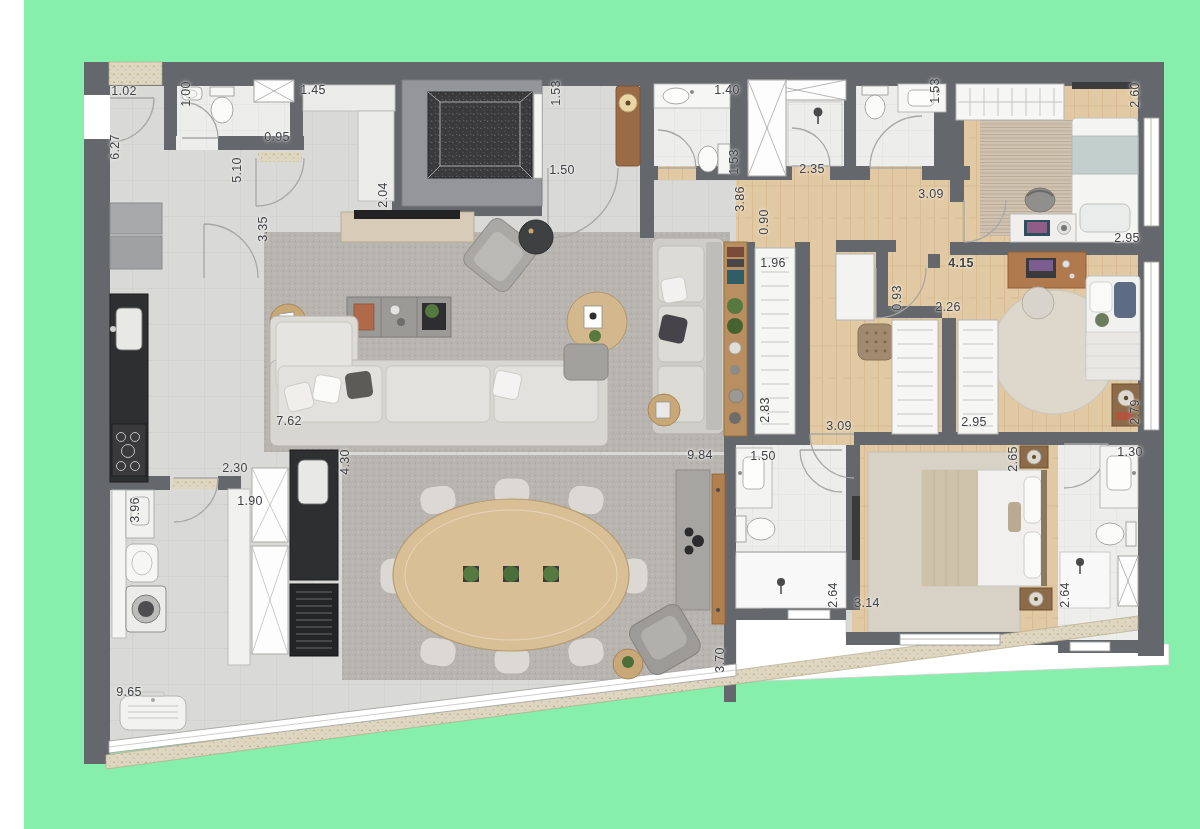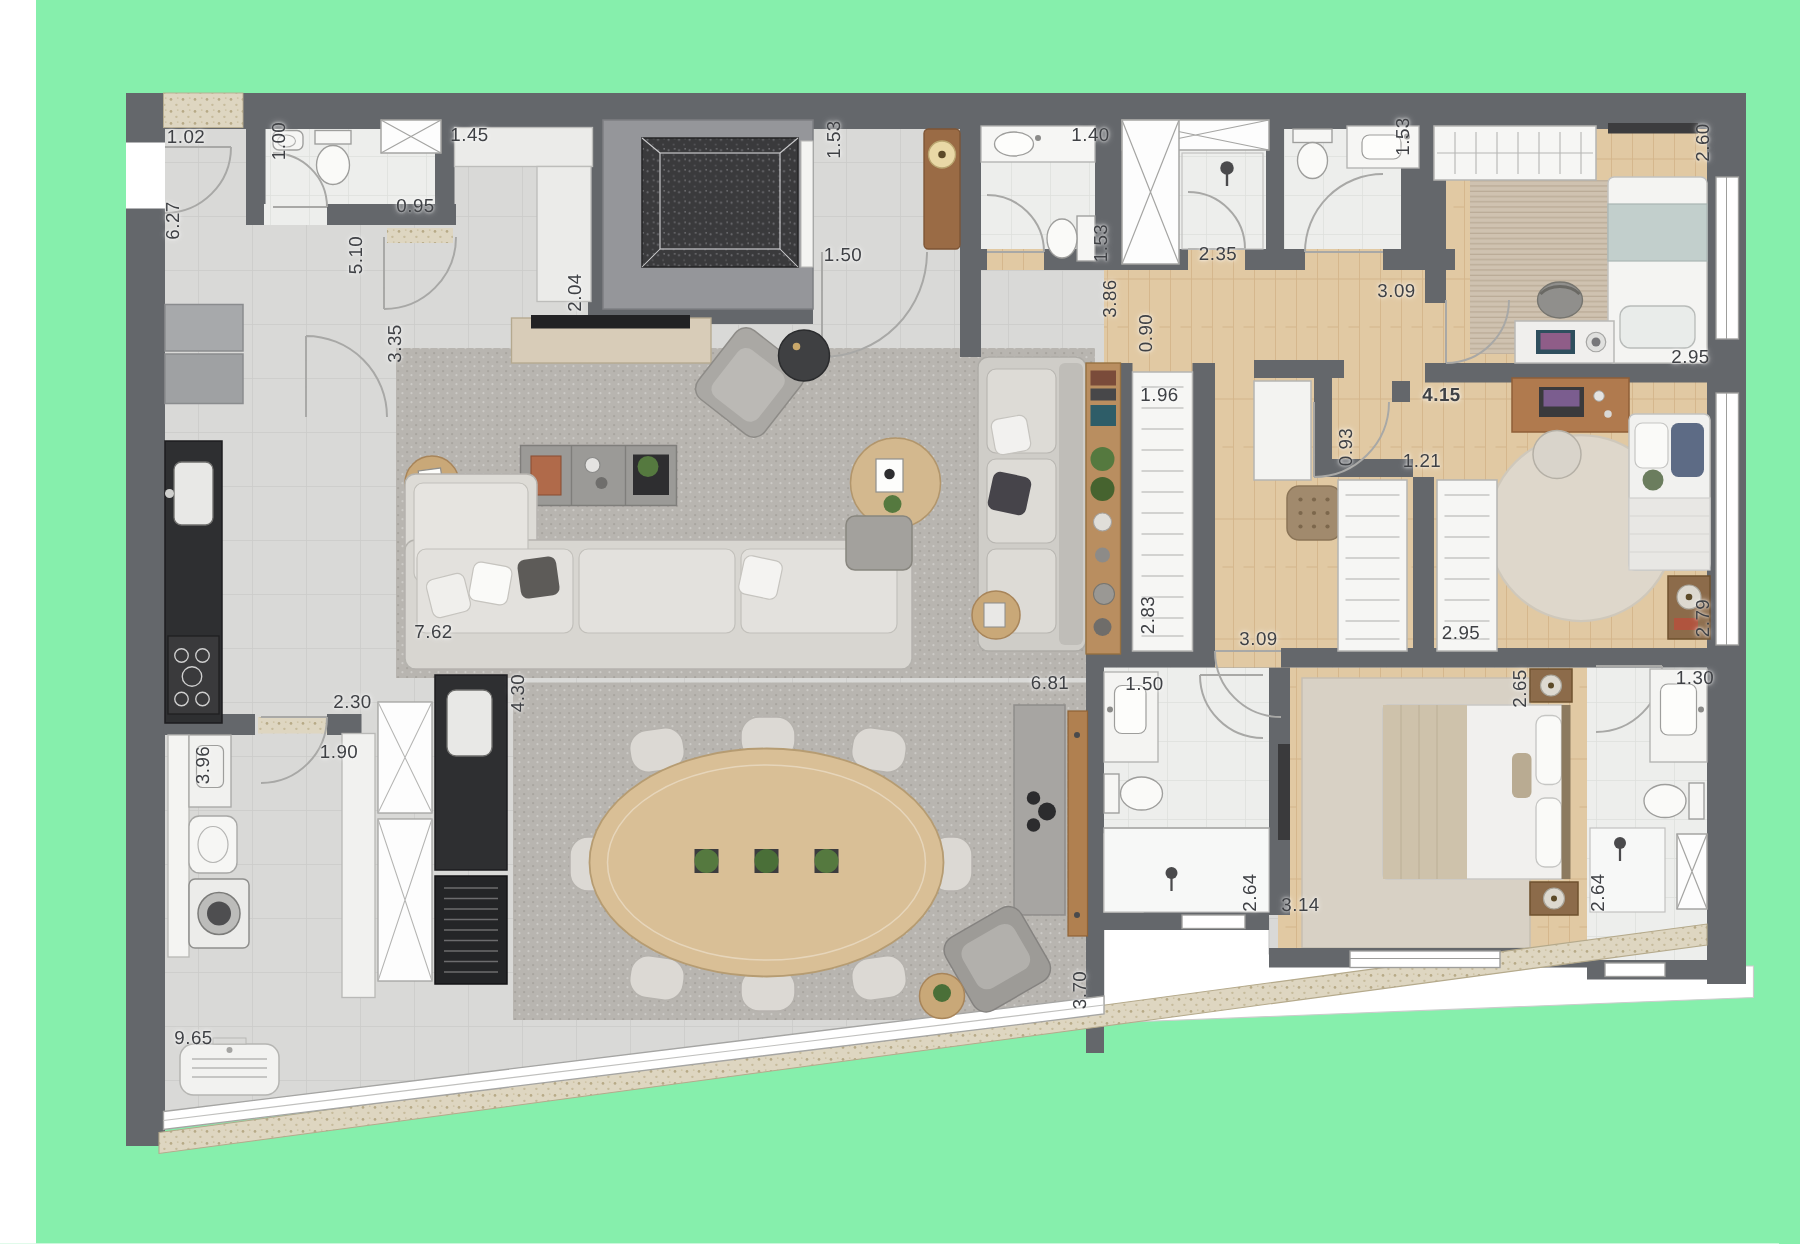--- a/index.html
+++ b/index.html
@@ -526,31 +526,31 @@
       <span class="dim" style="left: 788px; top: 169px; transform: translate(-50%, -50%) rotate(0deg);">2.35</span>
       <span class="dim" style="left: 911px; top: 91px; transform: translate(-50%, -50%) rotate(-90deg);">1.53</span>
       <span class="dim" style="left: 716px; top: 199px; transform: translate(-50%, -50%) rotate(-90deg);">3.86</span>
       <span class="dim" style="left: 740px; top: 222px; transform: translate(-50%, -50%) rotate(-90deg);">0.90</span>
       <span class="dim" style="left: 749px; top: 263px; transform: translate(-50%, -50%) rotate(0deg);">1.96</span>
       <span class="dim" style="left: 907px; top: 194px; transform: translate(-50%, -50%) rotate(0deg);">3.09</span>
       <span class="dim" style="left: 937px; top: 263px; transform: translate(-50%, -50%) rotate(0deg); font-weight: bold;">4.15</span>
       <span class="dim" style="left: 1111px; top: 95px; transform: translate(-50%, -50%) rotate(-90deg);">2.60</span>
       <span class="dim" style="left: 1103px; top: 238px; transform: translate(-50%, -50%) rotate(0deg);">2.95</span>
       <span class="dim" style="left: 873px; top: 298px; transform: translate(-50%, -50%) rotate(-90deg);">0.93</span>
-      <span class="dim" style="left: 924px; top: 307px; transform: translate(-50%, -50%) rotate(0deg);">1.21</span>
+      <span class="dim" style="left: 924px; top: 307px; transform: translate(-50%, -50%) rotate(0deg);">2.26</span>
       <span class="dim" style="left: 741px; top: 410px; transform: translate(-50%, -50%) rotate(-90deg);">2.83</span>
       <span class="dim" style="left: 950px; top: 422px; transform: translate(-50%, -50%) rotate(0deg);">2.95</span>
       <span class="dim" style="left: 815px; top: 426px; transform: translate(-50%, -50%) rotate(0deg);">3.09</span>
       <span class="dim" style="left: 1111px; top: 412px; transform: translate(-50%, -50%) rotate(-90deg);">2.79</span>
       <span class="dim" style="left: 253px; top: 421px; transform: translate(-50%, -50%) rotate(0deg); padding-left: 24px;">7.62</span>
       <span class="dim" style="left: 211px; top: 468px; transform: translate(-50%, -50%) rotate(0deg);">2.30</span>
-      <span class="dim" style="left: 202px; top: 501px; transform: translate(-50%, -50%) rotate(0deg);">1.90</span>
+      <span class="dim" style="left: 226px; top: 501px; transform: translate(-50%, -50%) rotate(0deg);">1.90</span>
       <span class="dim" style="left: 321px; top: 462px; transform: translate(-50%, -50%) rotate(-90deg);">4.30</span>
       <span class="dim" style="left: 111px; top: 510px; transform: translate(-50%, -50%) rotate(-90deg);">3.96</span>
-      <span class="dim" style="left: 676px; top: 455px; transform: translate(-50%, -50%) rotate(0deg);">6.81</span>
+      <span class="dim" style="left: 676px; top: 455px; transform: translate(-50%, -50%) rotate(0deg);">9.84</span>
       <span class="dim" style="left: 739px; top: 456px; transform: translate(-50%, -50%) rotate(0deg);">1.50</span>
       <span class="dim" style="left: 989px; top: 459px; transform: translate(-50%, -50%) rotate(-90deg);">2.65</span>
       <span class="dim" style="left: 1106px; top: 452px; transform: translate(-50%, -50%) rotate(0deg);">1.30</span>
       <span class="dim" style="left: 809px; top: 595px; transform: translate(-50%, -50%) rotate(-90deg);">2.64</span>
       <span class="dim" style="left: 843px; top: 603px; transform: translate(-50%, -50%) rotate(0deg);">3.14</span>
       <span class="dim" style="left: 1041px; top: 595px; transform: translate(-50%, -50%) rotate(-90deg);">2.64</span>
       <span class="dim" style="left: 696px; top: 660px; transform: translate(-50%, -50%) rotate(-90deg);">3.70</span>
       <span class="dim" style="left: 105px; top: 692px; transform: translate(-50%, -50%) rotate(0deg);">9.65</span>
     </div>
 </div>

